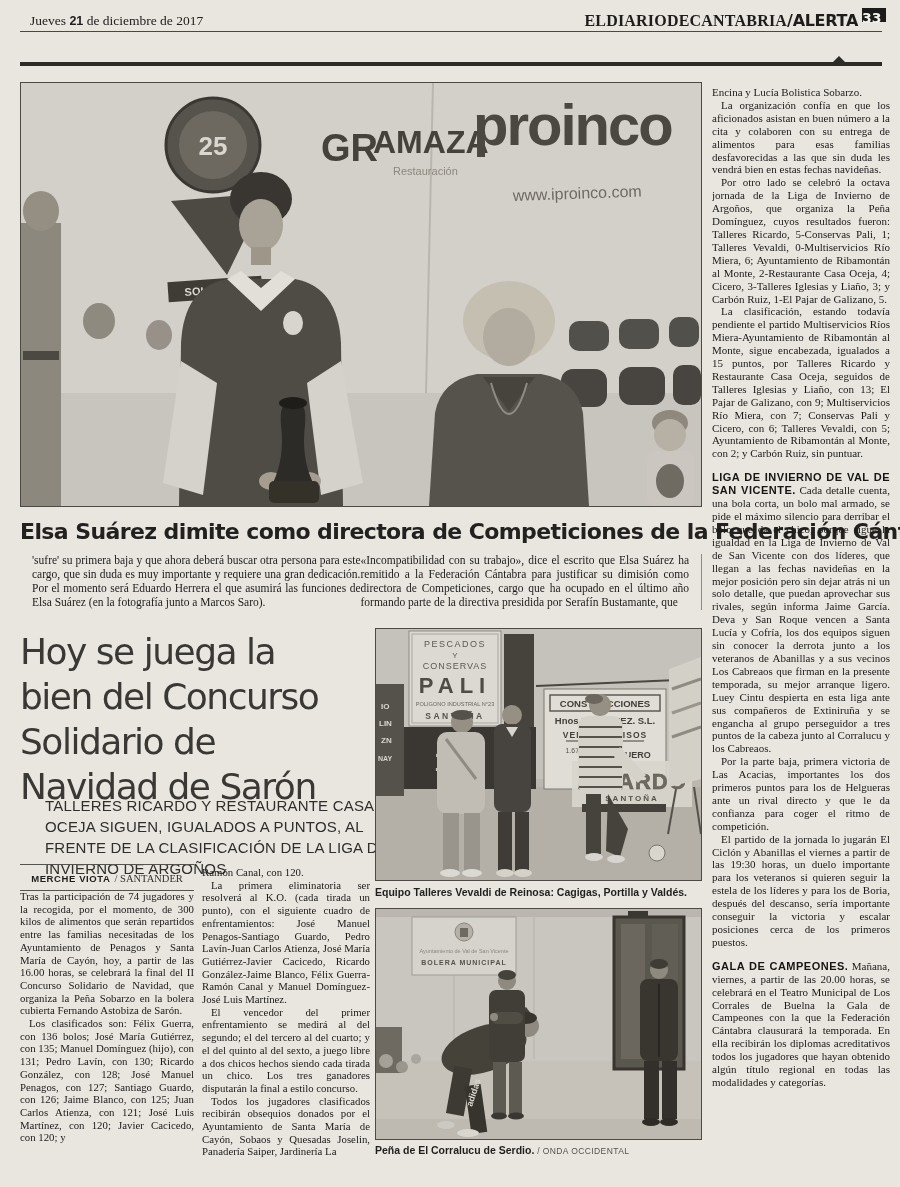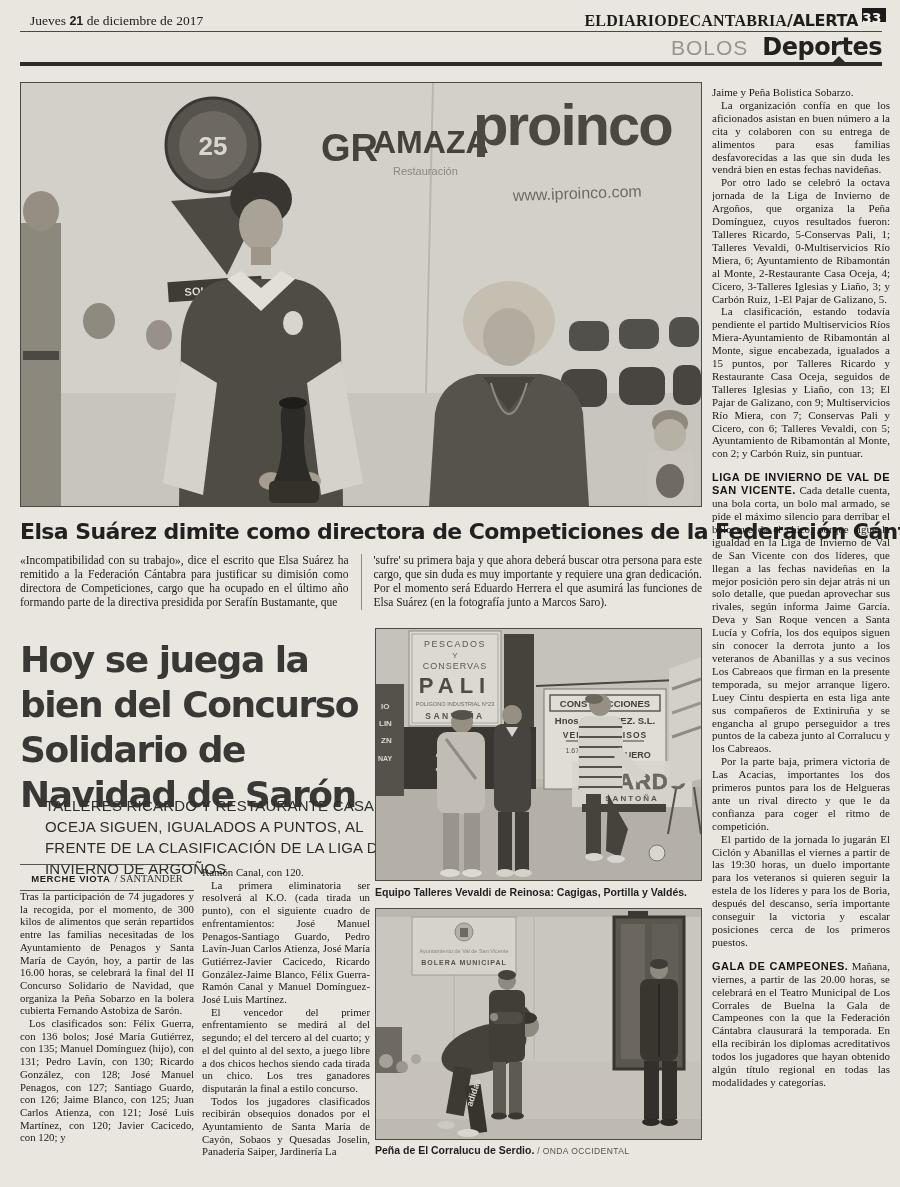--- a/index.html
+++ b/index.html
@@ -35,22 +35,22 @@
 
   
   #headline1{left:20px;top:519px;width:682px;font-family:"DejaVu Sans",sans-serif;font-weight:bold;
       font-size:22px;letter-spacing:-.6px;color:#222120;white-space:nowrap;}
   #intro{left:20px;top:554px;width:682px;display:flex;}
   #intro .icol{width:329px;font-size:11.5px;line-height:13.9px;text-align:justify;color:#1c1b19;}
   #intro .icol.c1{padding-right:12px;border-right:1px solid #8e8b85;}
   #intro .icol.c2{padding-left:12px;}
 
   
-  #big-head{left:20px;top:629px;width:356px;font-family:"DejaVu Sans",sans-serif;font-weight:bold;
-      font-size:36px;line-height:45px;letter-spacing:-1.5px;color:#3a3834;margin-top:8px;}
+  #big-head{left:20px;top:629px;width:356px;font-family:"DejaVu Sans",sans-serif;font-weight:normal;
+      font-size:36px;line-height:45px;letter-spacing:-1.5px;color:#3a3834;}
   #subhead{left:20px;top:795px;width:354px;font-family:"Liberation Sans",sans-serif;
       font-size:15px;line-height:21px;color:#2f2e2b;letter-spacing:.2px;margin-left:25px;}
   #byline{left:20px;top:864px;width:174px;border-top:1px solid #55534e;border-bottom:1px solid #55534e;
       padding:3px 0 4px 0;text-align:center;}
   #byline .auth{font-family:"Liberation Sans",sans-serif;font-weight:bold;font-size:9.5px;letter-spacing:.6px;color:#1e1d1b;}
   #byline .loc{font-size:10.5px;color:#33322f;}
 
   .body-col{font-size:10.8px;line-height:12.7px;text-align:justify;color:#1b1a18;}
   .body-col p{margin:0;}
   .body-col p.ind{text-indent:9px;}
@@ -69,24 +69,20 @@
 </style>
 </head>
 <body>
 
 <div id="page">
 
   <div class="abs" id="date-line"><span>Jueves</span> <b>21</b> <span>de diciembre de 2017</span></div>
   <div class="abs" id="masthead"><span class="paper">ELDIARIODECANTABRIA</span><span class="alerta">/</span><span class="alerta">ALERTA</span></div>
   <div class="abs" id="page-badge">33</div>
   <div class="abs" id="head-rule"></div>
-  <div class="abs" id="kicker-row">
-    <span class="kick">BOLOS</span>
-    <span class="dept">Deportes</span>
-  </div>
   <div class="abs" id="thick-rule"></div>
   <div class="abs" id="rule-arrow"></div>
 
   <div class="abs photo" id="top-photo">
     <svg width="680" height="423" viewBox="0 0 680 423" preserveAspectRatio="none">
       <rect x="0" y="0" width="680" height="423" fill="#c8c5bf"></rect>
       <rect x="0" y="0" width="680" height="310" fill="#d3d0ca"></rect>
       <line x1="412" y1="0" x2="405" y2="310" stroke="#b9b6af" stroke-width="2"></line>
 
       <rect x="0" y="140" width="40" height="283" fill="#8d887e"></rect>
@@ -151,22 +147,22 @@
         <ellipse cx="272" cy="240" rx="10" ry="12" fill="#d8d5ce"></ellipse>
         <path d="M268 320 Q258 320 260 342 Q264 374 252 400 L292 400 Q280 374 284 342 Q286 320 276 320 Z" fill="#2d2b27"></path>
         <ellipse cx="272" cy="320" rx="14" ry="6" fill="#1f1d1a"></ellipse>
         <rect x="248" y="398" width="50" height="22" rx="5" fill="#343129"></rect>
       </g>
     </svg>
   </div>
 
   <div class="abs" id="headline1">Elsa Suárez dimite como directora de Competiciones de la Federación Cántabra</div>
   <div class="abs" id="intro">
+    <div class="icol c2">'sufre' su primera baja y que ahora deberá buscar otra persona para este cargo, que sin duda es muy importante y requiere una gran dedicación. Por el momento será Eduardo Herrera el que asumirá las funciones de Elsa Suárez (en la fotografía junto a Marcos Saro).</div>
     <div class="icol c1">«Incompatibilidad con su trabajo», dice el escrito que Elsa Suárez ha remitido a la Federación Cántabra para justificar su dimisión como directora de Competiciones, cargo que ha ocupado en el último año formando parte de la directiva presidida por Serafín Bustamante, que</div>
-    <div class="icol c2">'sufre' su primera baja y que ahora deberá buscar otra persona para este cargo, que sin duda es muy importante y requiere una gran dedicación. Por el momento será Eduardo Herrera el que asumirá las funciones de Elsa Suárez (en la fotografía junto a Marcos Saro).</div>
   </div>
 
   <div class="abs" id="big-head">
     <div>Hoy se juega la</div>
     <div>bien del Concurso</div>
     <div>Solidario de</div>
     <div>Navidad de Sarón</div>
   </div>
   <div class="abs" id="subhead">TALLERES RICARDO Y RESTAURANTE CASA OCEJA SIGUEN, IGUALADOS A PUNTOS, AL FRENTE DE LA CLASIFICACIÓN DE LA LIGA DE INVIERNO DE ARGOÑOS</div>
   <div class="abs" id="byline">
@@ -347,21 +343,21 @@
         <ellipse cx="293" cy="213" rx="9" ry="4" fill="#2e2b27"></ellipse>
       </g>
     </svg>
   </div>
   <div class="abs caption" id="cap2">
     <span>Peña de El Corralucu de Serdio.</span>
     <span class="credit">/ ONDA OCCIDENTAL</span>
   </div>
 
   <div class="abs" id="rightcol">
-    <p>Jaime y Peña Bolistica Sobarzo.</p>
+    <p>Encina y Lucía Bolistica Sobarzo.</p>
     <p class="ind">La organización confía en que los aficionados asistan en buen número a la cita y colaboren con su entrega de alimentos para esas familias desfavorecidas a las que sin duda les vendrá bien en estas fechas navideñas.</p>
     <p class="ind">Por otro lado se celebró la octava jornada de la Liga de Invierno de Argoños, que organiza la Peña Domínguez, cuyos resultados fueron: Talleres Ricardo, 5-Conservas Pali, 1; Talleres Vevaldi, 0-Multiservicios Río Miera, 6; Ayuntamiento de Ribamontán al Monte, 2-Restaurante Casa Oceja, 4; Cicero, 3-Talleres Iglesias y Liaño, 3; y Carbón Ruiz, 1-El Pajar de Galizano, 5.</p>
     <p class="ind">La clasificación, estando todavía pendiente el partido Multiservicios Ríos Miera-Ayuntamiento de Ribamontán al Monte, sigue encabezada, igualados a 15 puntos, por Talleres Ricardo y Restaurante Casa Oceja, seguidos de Talleres Iglesias y Liaño, con 13; El Pajar de Galizano, con 9; Multiservicios Río Miera, con 7; Conservas Pali y Cicero, con 6; Talleres Vevaldi, con 5; Ayuntamiento de Ribamontán al Monte, con 2; y Carbón Ruiz, sin puntuar.</p>
     <p class="sect"><span class="lead">LIGA DE INVIERNO DE VAL DE SAN VICENTE.</span> <span>Cada detalle cuenta, una bola corta, un bolo mal armado, se pide el máximo silencio para derribar el bolo que da el chico, porque sigue la igualdad en la Liga de Invierno de Val de San Vicente con dos líderes, que llegan a las fechas navideñas en la mejor posición pero sin dejar atrás ni un solo detalle, que puedan aprovechar sus rivales, según informa Jaime García. Deva y San Roque vencen a Santa Lucía y Cofría, los dos equipos siguen sin conocer la derrota junto a los veteranos de Abanillas y a sus vecinos Los Cabreaos que firman en la presente temporada, su mejor arranque ligero. Luey Cintu despierta en esta liga ante sus compañeros de Extiniruña y se engancha al grupo perseguidor a tres puntos de la cabeza junto al Corralucu y los Cabreaos.</span></p>
     <p class="ind">Por la parte baja, primera victoria de Las Acacias, importantes los dos primeros puntos para los de Helgueras ante un rival directo y que le da confianza para coger el ritmo de competición.</p>
     <p class="ind">El partido de la jornada lo jugarán El Ciclón y Abanillas el viernes a partir de las 19:30 horas, un duelo importante para los veteranos si quieren seguir la estela de los líderes y para los de Boria, después del descanso, sería importante conseguir la victoria y escalar posiciones cerca de los primeros puestos.</p>
     <p class="sect"><span class="lead">GALA DE CAMPEONES.</span> <span>Mañana, viernes, a partir de las 20.00 horas, se celebrará en el Teatro Municipal de Los Corrales de Buelna la Gala de Campeones con la que la Federación Cántabra clausurará la temporada. En ella recibirán los diplomas acreditativos todos los jugadores que hayan obtenido algún título regional en todas las modalidades y categorías.</span></p>
   </div>
 
 </div>

